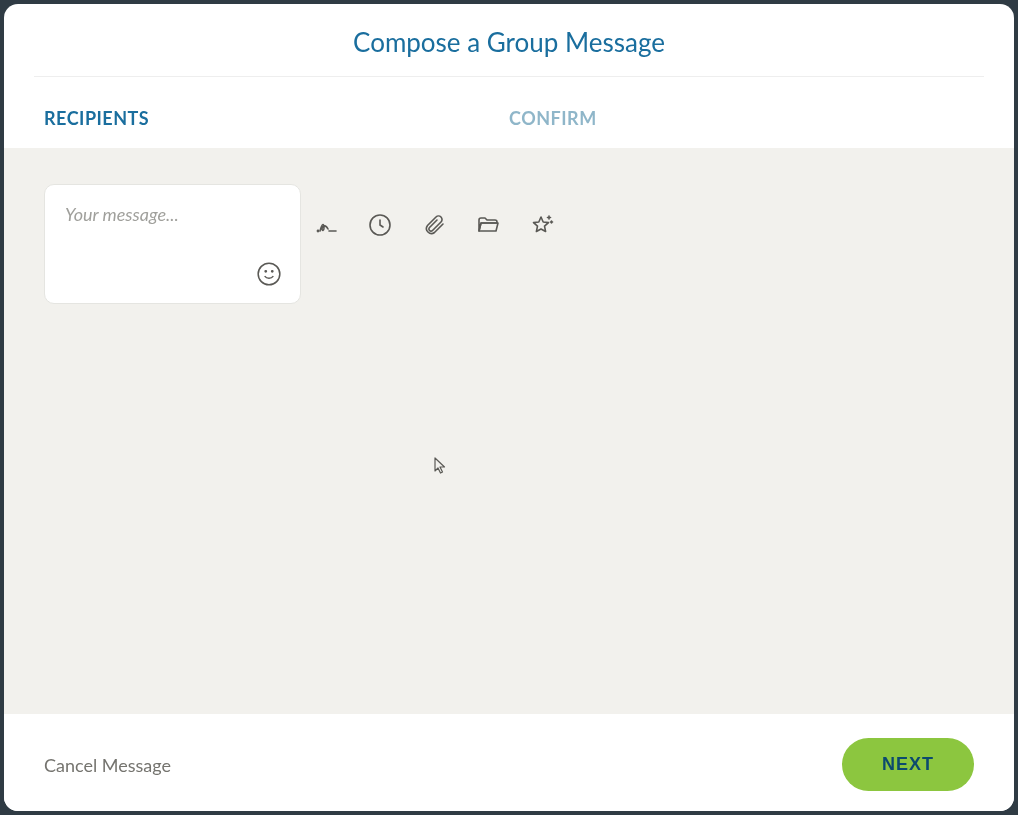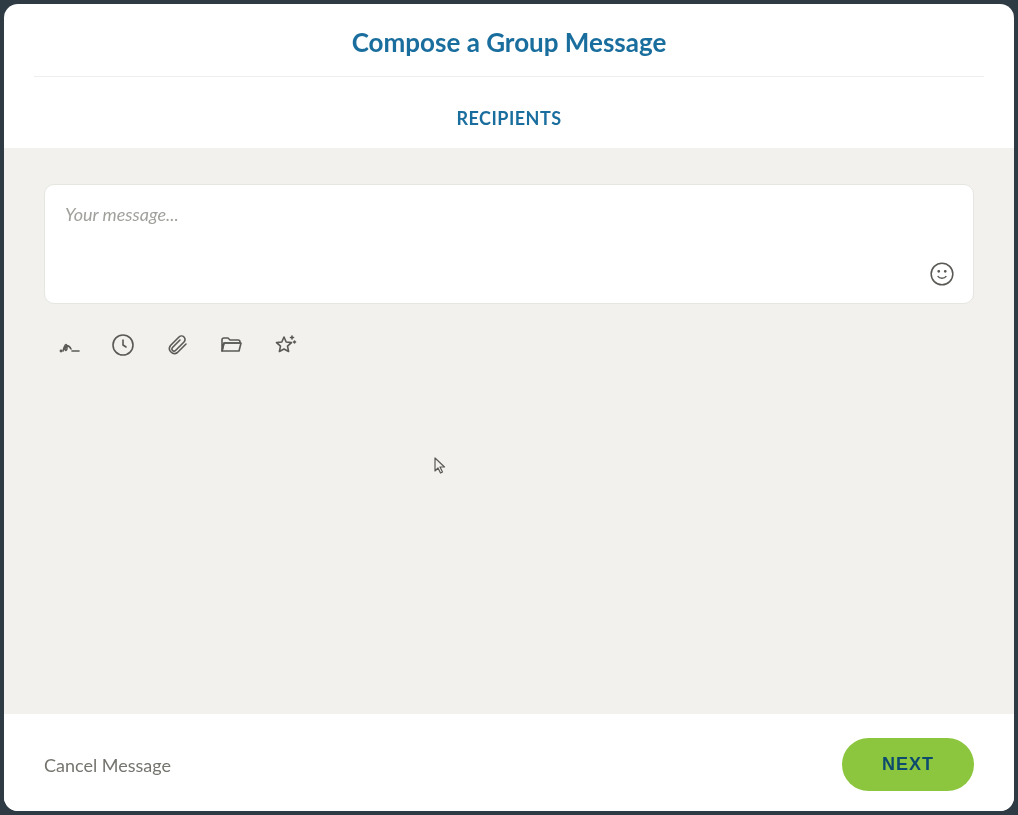--- a/index.html
+++ b/index.html
@@ -22,48 +22,47 @@
     }
     .header {
       padding: 22px 0 18px 0;
       text-align: center;
       border-bottom: 1px solid #eeeeee;
       margin: 0 30px;
     }
     .header h1 {
       color: #1a6e9e;
       font-size: 26px;
-      font-weight: 700;
+      font-weight: 400;
     }
     .tabs {
       display: flex;
       justify-content: space-around;
       padding: 0 40px;
       margin-top: 16px;
     }
     .tab {
       flex: 1;
-      text-align: center;
+      text-align: left;
       padding: 14px 0 16px 0;
       font-size: 18px;
       font-weight: 700;
       letter-spacing: 0.5px;
       cursor: pointer;
       border-bottom: 3px solid transparent;
     }
     .tab-recipients { color: #1a6e9e; }
     .tab-message { color: #12577e; border-bottom-color: #8cc63f; }
     .tab-confirm { color: #8fb6c9; }
     .content-area {
       background: #f2f1ed;
       flex: 1;
       margin: 0;
       padding: 36px 40px;
       display: flex;
-      flex-direction: column;
     }
     .message-box {
       background: #ffffff;
       border: 1px solid #e5e5e1;
       border-radius: 10px;
       height: 120px;
       position: relative;
       padding: 18px 20px;
     }
     .message-input {
@@ -141,20 +140,21 @@
 </head>
 <body>
 
 <div class="modal">
   <div class="header">
     <h1>Compose a Group Message</h1>
   </div>
 
   <div class="tabs">
     <div class="tab tab-recipients">RECIPIENTS</div>
+    <div class="tab tab-confirm">CONFIRM</div>
   </div>
 
   <div class="content-area">
     <div class="message-box">
       <textarea class="message-input" placeholder="Your message..." style=""></textarea>
       <div class="emoji-btn">
         <svg viewBox="0 0 24 24" width="26" height="26" fill="none" stroke="currentColor" stroke-width="1.4">
           <circle cx="12" cy="12" r="10"></circle>
           <path d="M8 14s1.5 2 4 2 4-2 4-2"></path>
           <circle cx="9" cy="9.5" r="0.6" fill="currentColor"></circle>

